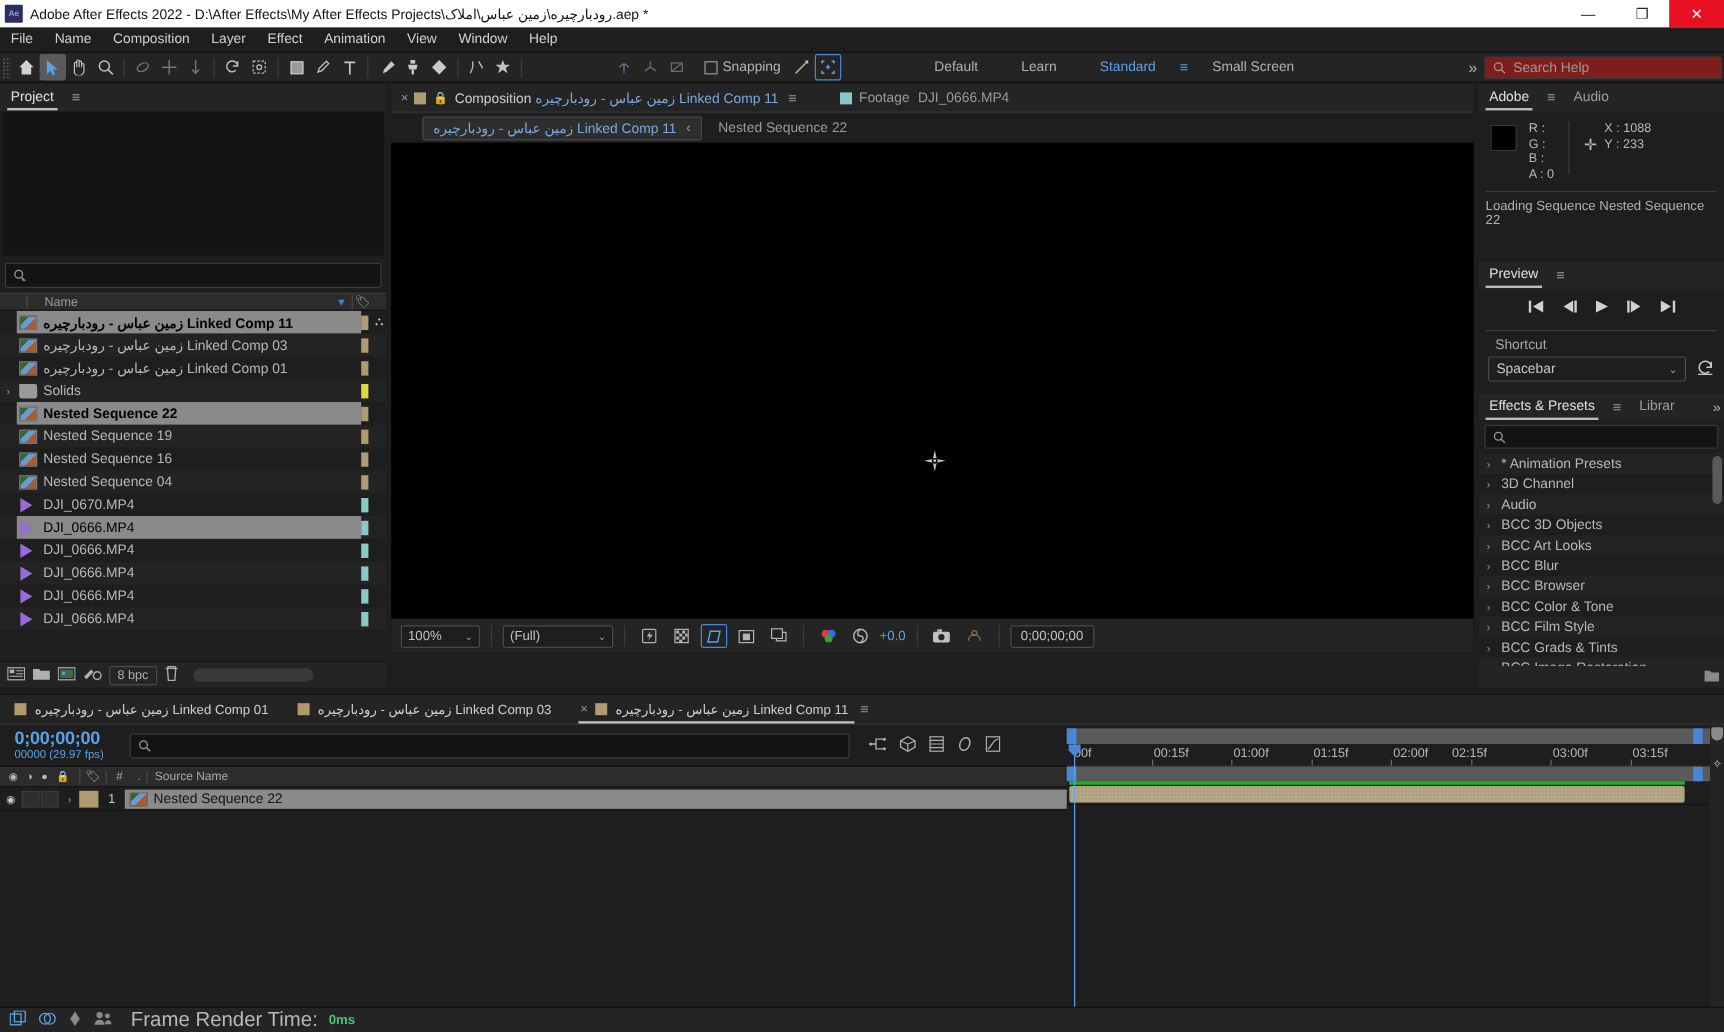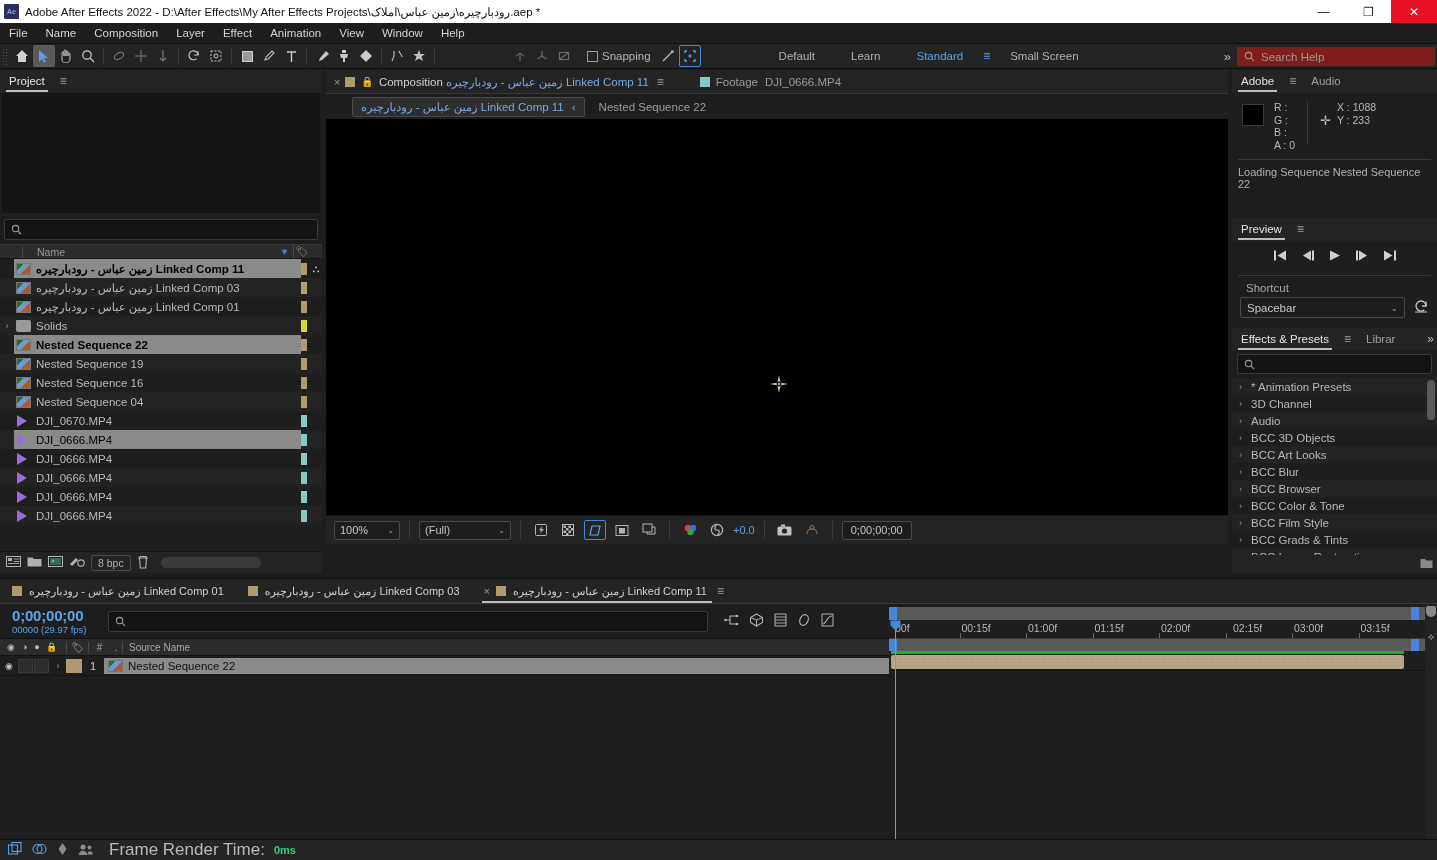--- a/index.html
+++ b/index.html
@@ -1012,21 +1012,21 @@
       <div class="tl-ruler" id="tl-ruler">
           <span class="tick-lbl" style="left: 6px;">00f</span>
           <span class="tick-lbl" style="left: 72.5px;">00:15f</span>
           <span class="tickmark" style="left: 70.5px;"></span>
           <span class="tick-lbl" style="left: 139px;">01:00f</span>
           <span class="tickmark" style="left: 137px;"></span>
           <span class="tick-lbl" style="left: 205.5px;">01:15f</span>
           <span class="tickmark" style="left: 203.5px;"></span>
           <span class="tick-lbl" style="left: 272px;">02:00f</span>
           <span class="tickmark" style="left: 270px;"></span>
-          <span class="tick-lbl" style="left: 344px;">02:15f</span>
+          <span class="tick-lbl" style="left: 321px;">02:15f</span>
           <span class="tickmark" style="left: 336.5px;"></span>
           <span class="tick-lbl" style="left: 405px;">03:00f</span>
           <span class="tickmark" style="left: 403px;"></span>
           <span class="tick-lbl" style="left: 471.5px;">03:15f</span>
           <span class="tickmark" style="left: 469.5px;"></span>
           <span class="tick-lbl" style="left: 538px;">04</span>
           <span class="tickmark" style="left: 536px;"></span>
         </div>
       <div class="track-head">
         <div class="wb-end" style="left:0;height:12px"></div>

